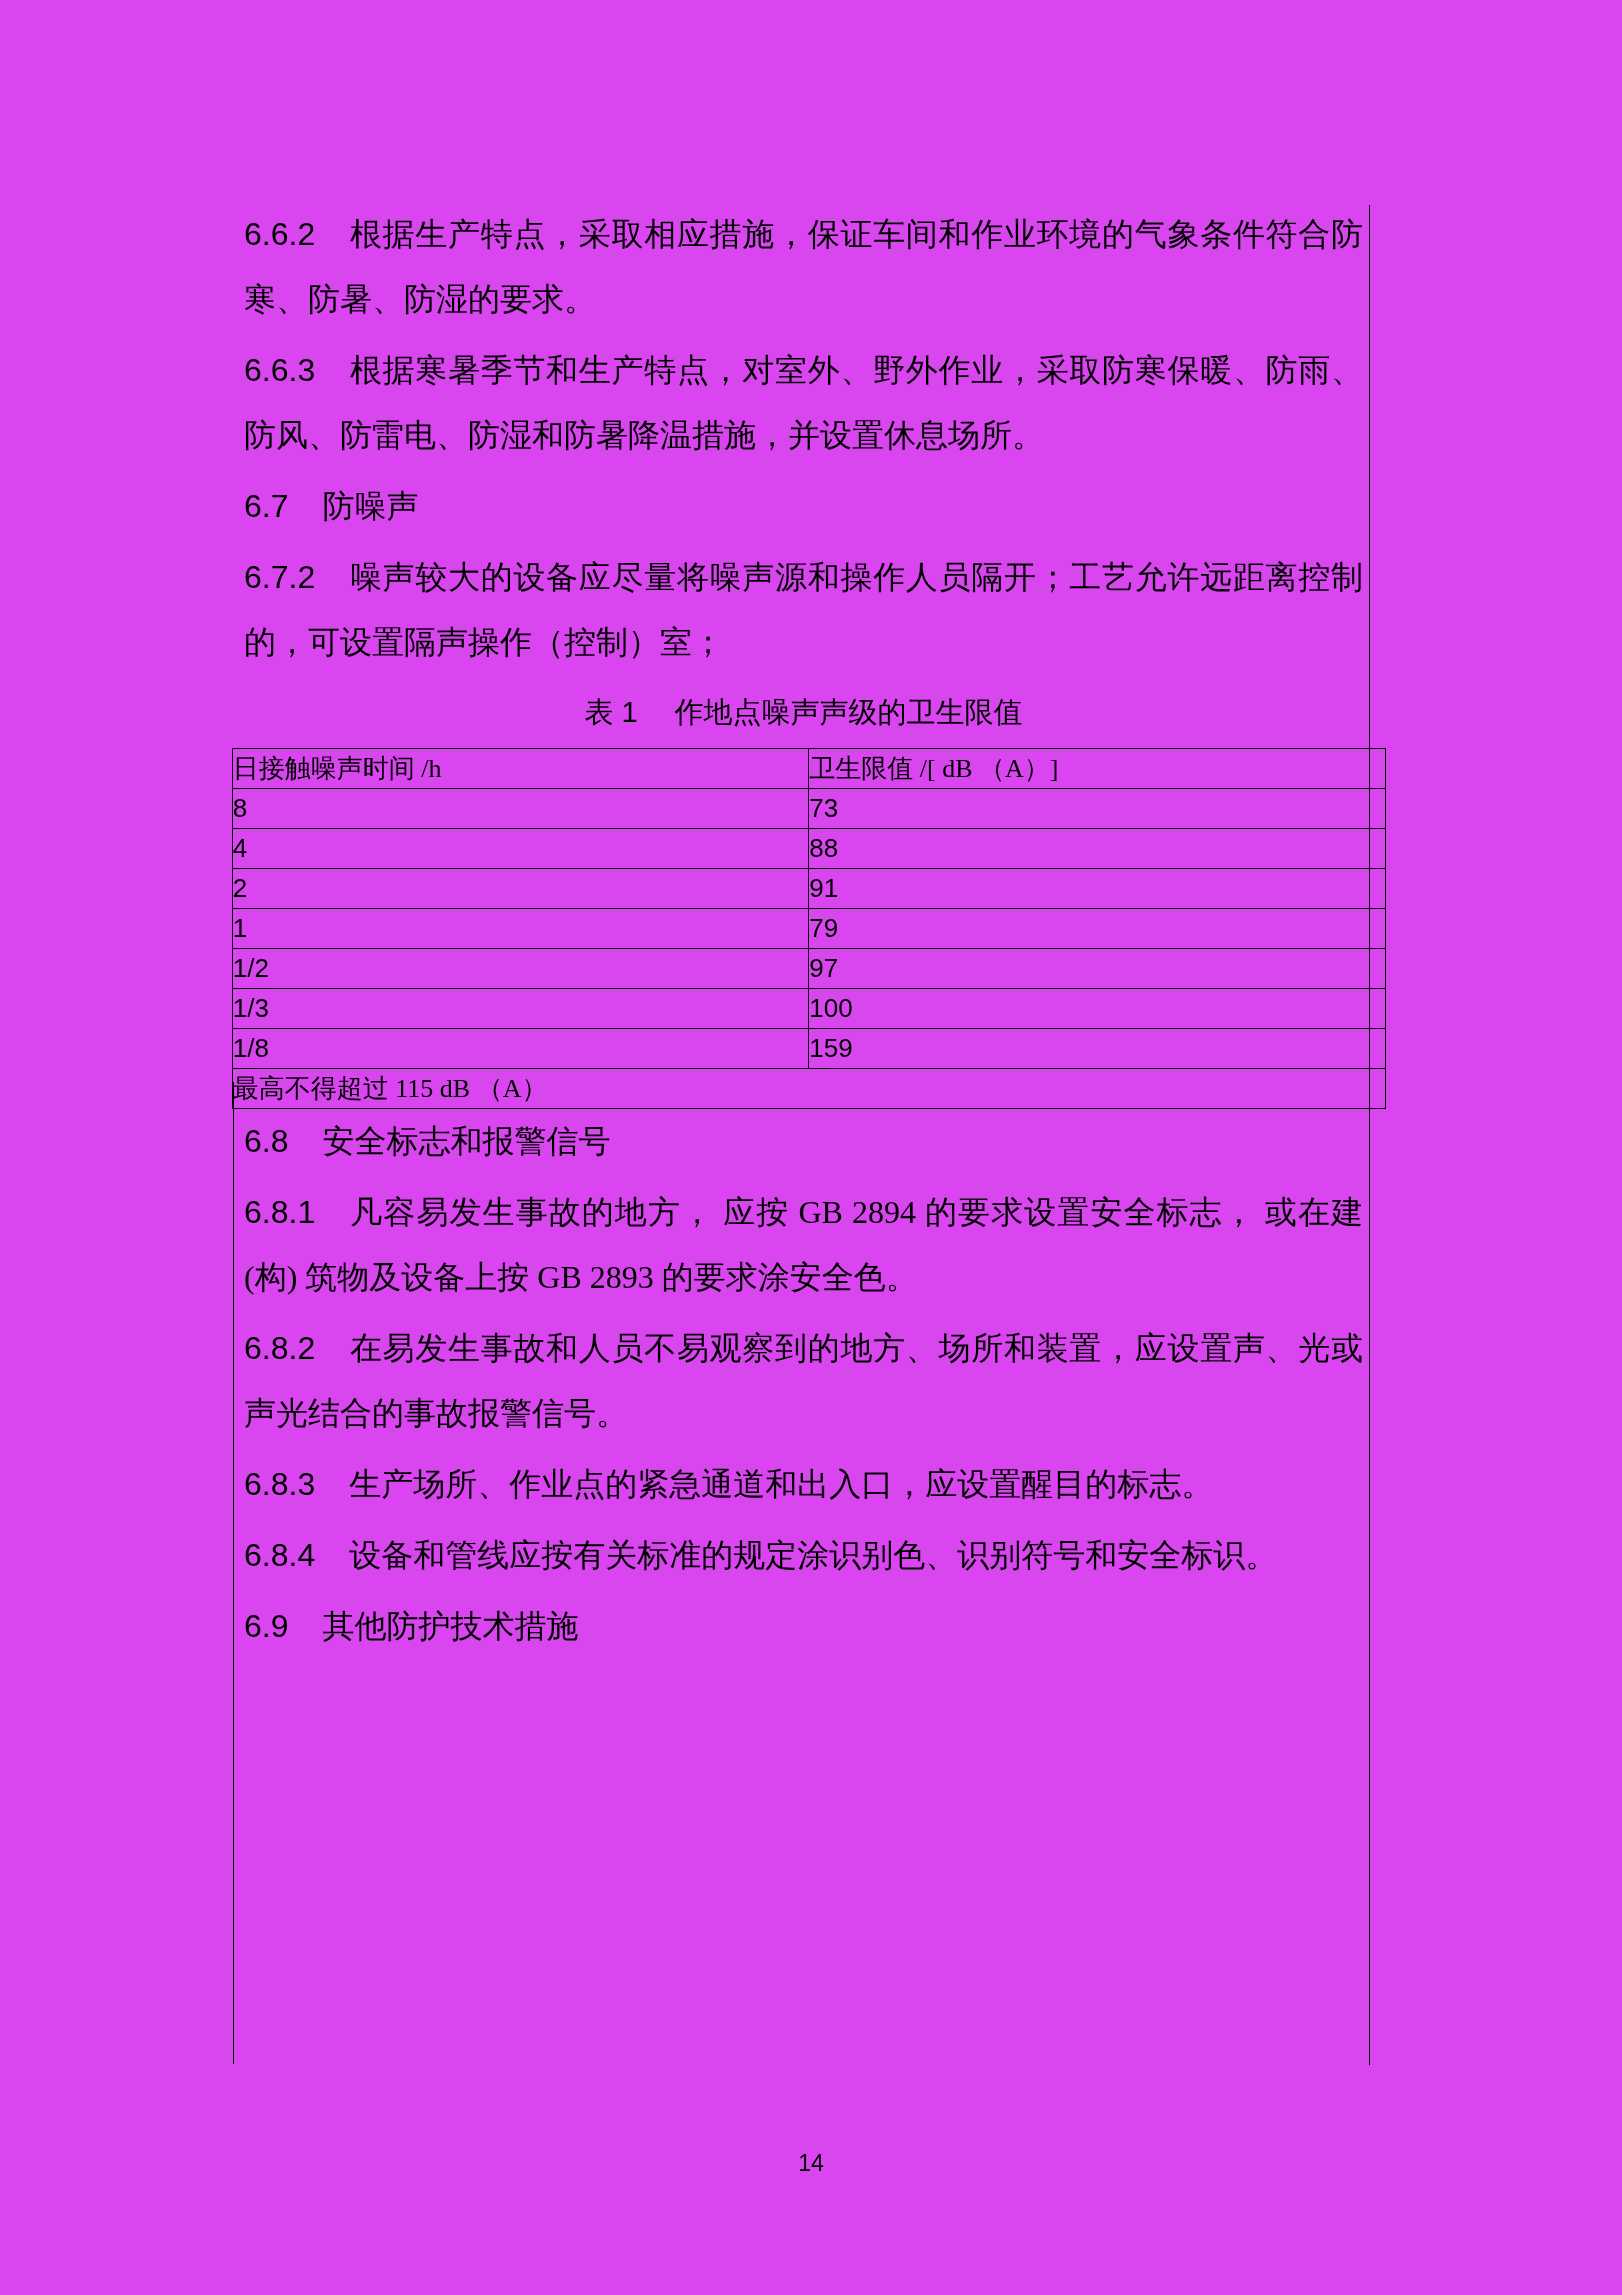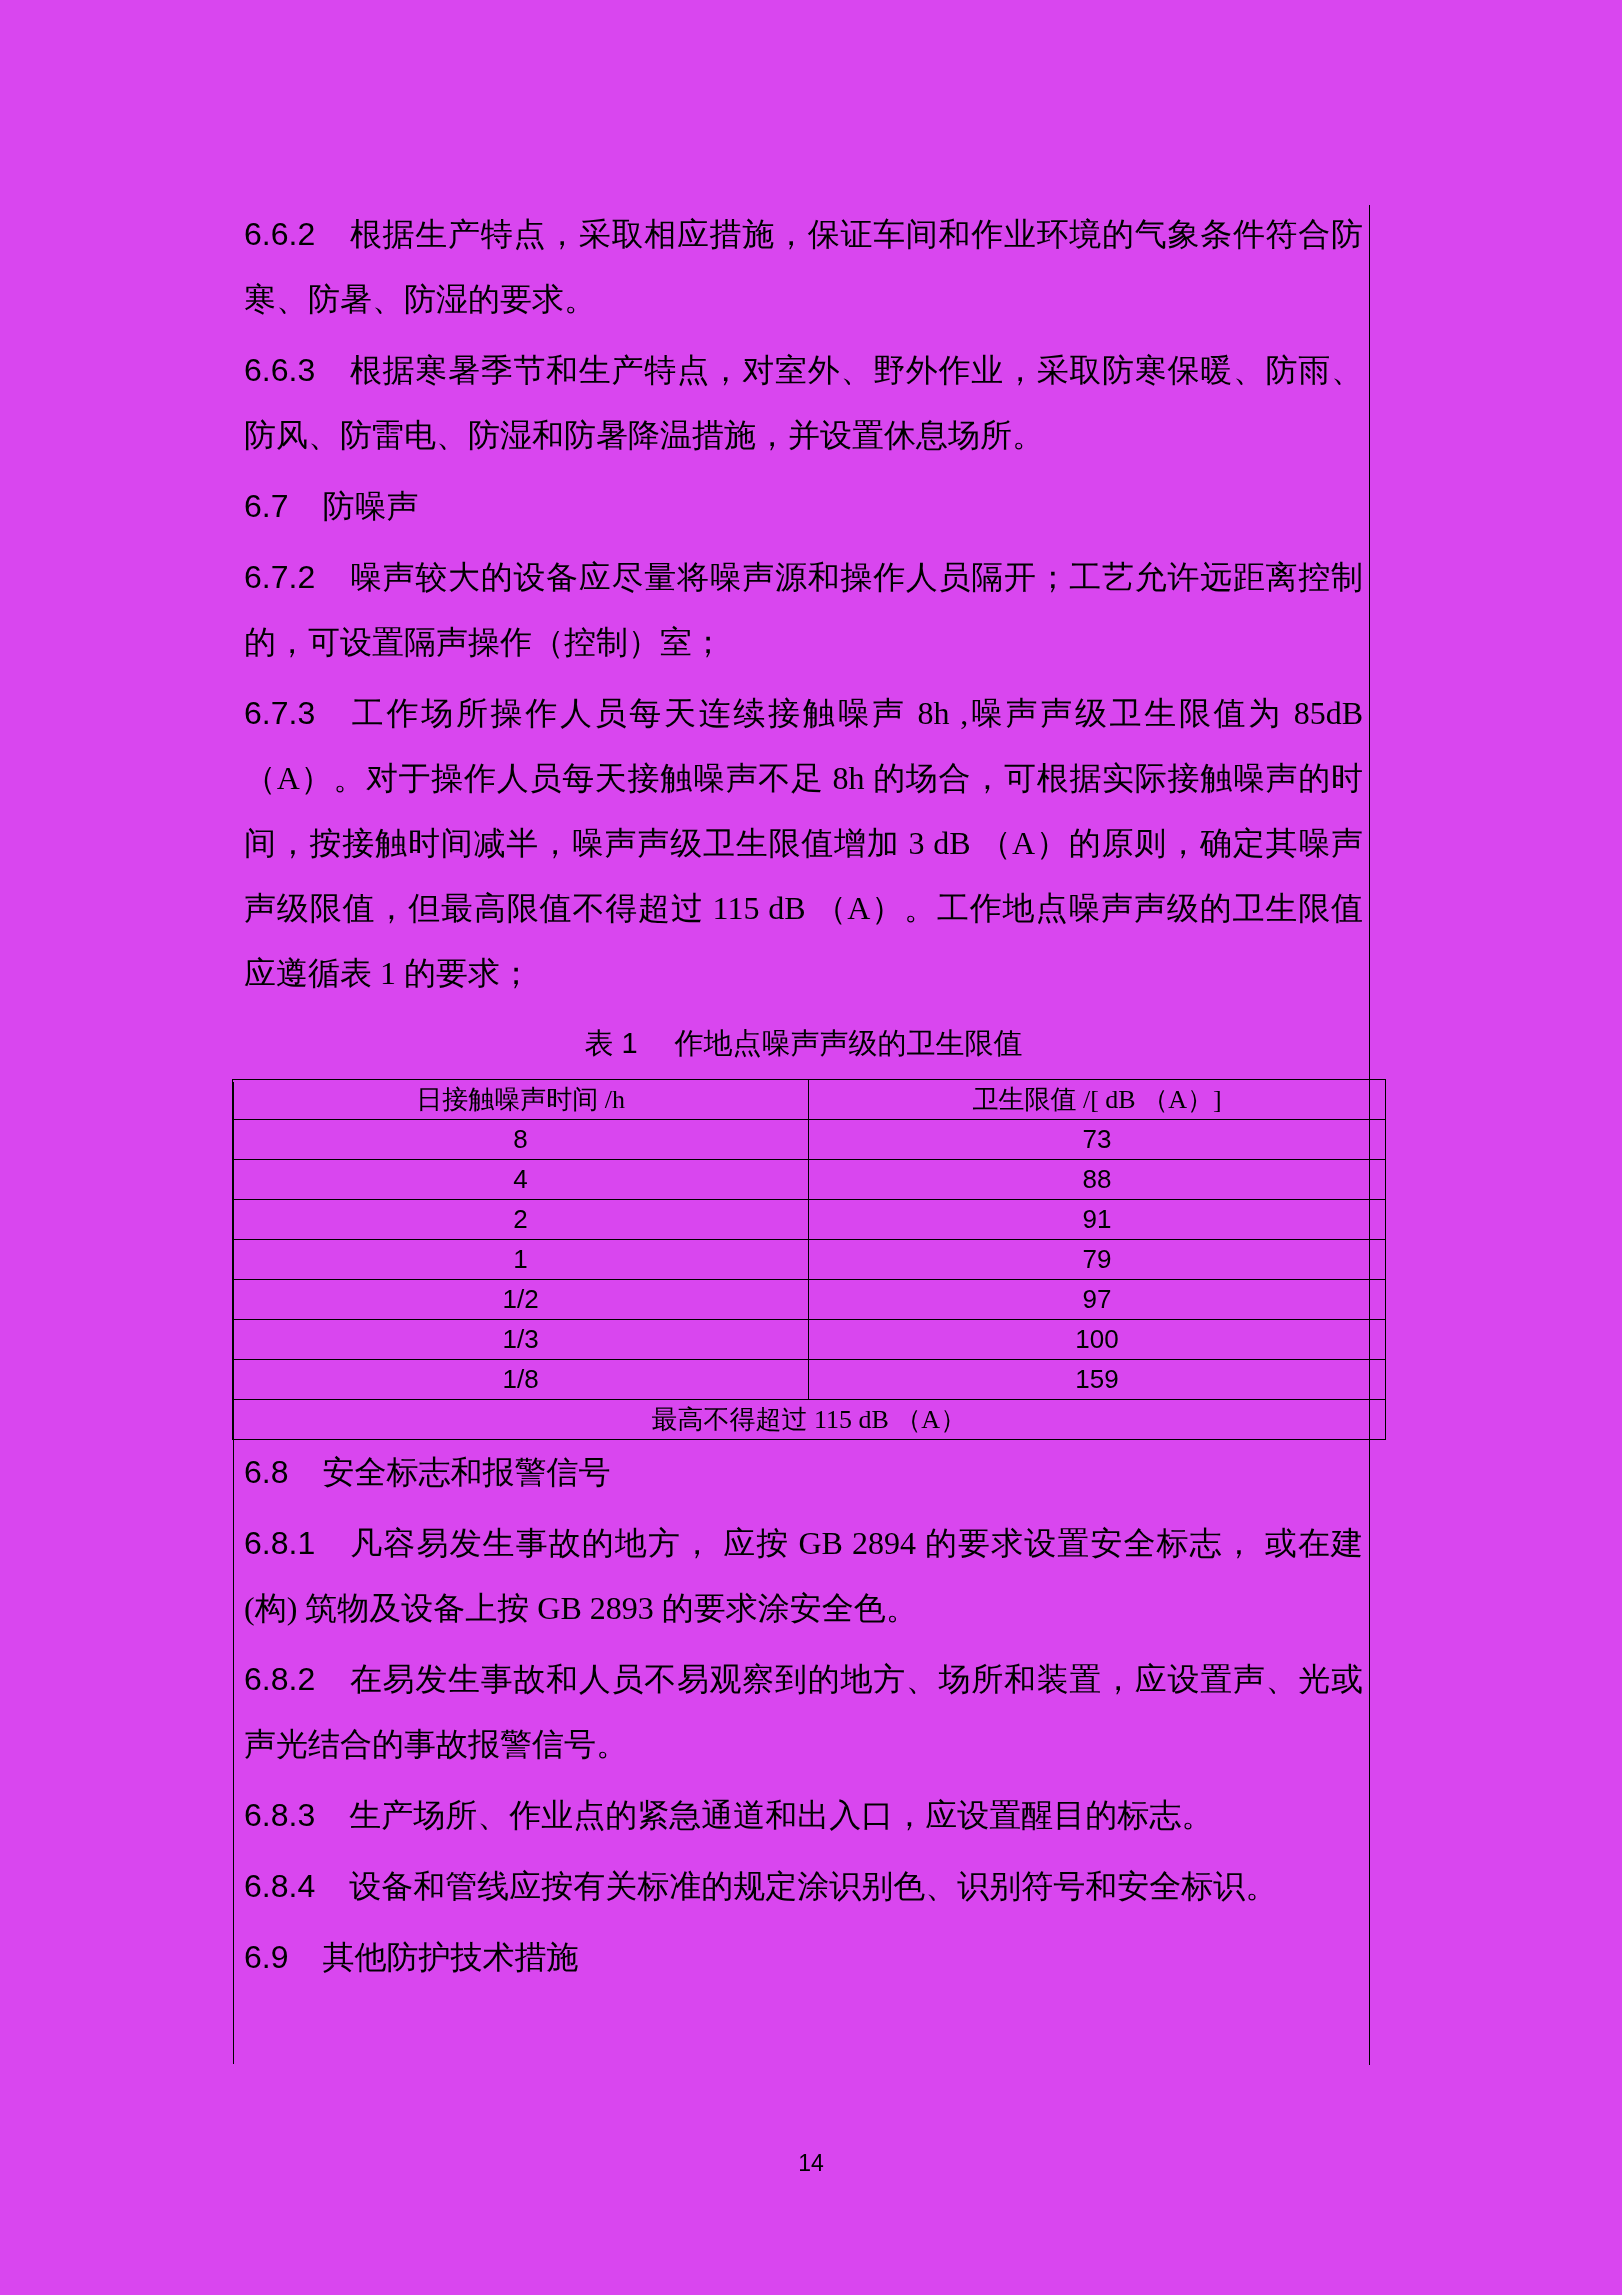--- a/index.html
+++ b/index.html
@@ -58,21 +58,20 @@
   table.limits {
     border-collapse: collapse;
     width: 1154px;
     margin-left: -12.2px;
     table-layout: fixed;
   }
   table.limits td, table.limits th {
     border: 1.8px solid #000;
     height: 39px;
     padding: 0;
-    text-align: center;
     vertical-align: middle;
     font-weight: normal;
     font-size: 26px;
   }
   table.limits .hdr {
     font-size: 26px;
   }
   table.limits .val {
     font-family: "Liberation Sans", "DejaVu Sans", sans-serif;
   }
@@ -101,23 +100,20 @@
       <span class="num">6.6.2</span><span>根据生产特点，采取相应措施，保证车间和作业环境的气象条件符合防寒、防暑、防湿的要求。</span>
     </p>
     <p class="para">
       <span class="num">6.6.3</span><span>根据寒暑季节和生产特点，对室外、野外作业，采取防寒保暖、防雨、防风、防雷电、防湿和防暑降温措施，并设置休息场所。</span>
     </p>
     <p class="para">
       <span class="num">6.7</span><span>防噪声</span>
     </p>
     <p class="para">
       <span class="num">6.7.2</span><span>噪声较大的设备应尽量将噪声源和操作人员隔开；工艺允许远距离控制的，可设置隔声操作（控制）室；</span>
-    </p>
-    <p class="para">
-      <span class="num">6.7.3</span><span>工作场所操作人员每天连续接触噪声 8h ,噪声声级卫生限值为 85dB（A）。对于操作人员每天接触噪声不足 8h 的场合，可根据实际接触噪声的时间，按接触时间减半，噪声声级卫生限值增加 3 dB （A）的原则，确定其噪声声级限值，但最高限值不得超过 115 dB （A）。工作地点噪声声级的卫生限值应遵循表 1 的要求；</span>
     </p>
 
     <div class="table-title">
       <span class="prefix">表 1</span><span>作地点噪声声级的卫生限值</span>
     </div>
 
     <table class="limits">
       <tbody>
         <tr>
           <td class="hdr">日接触噪声时间 /h</td>

